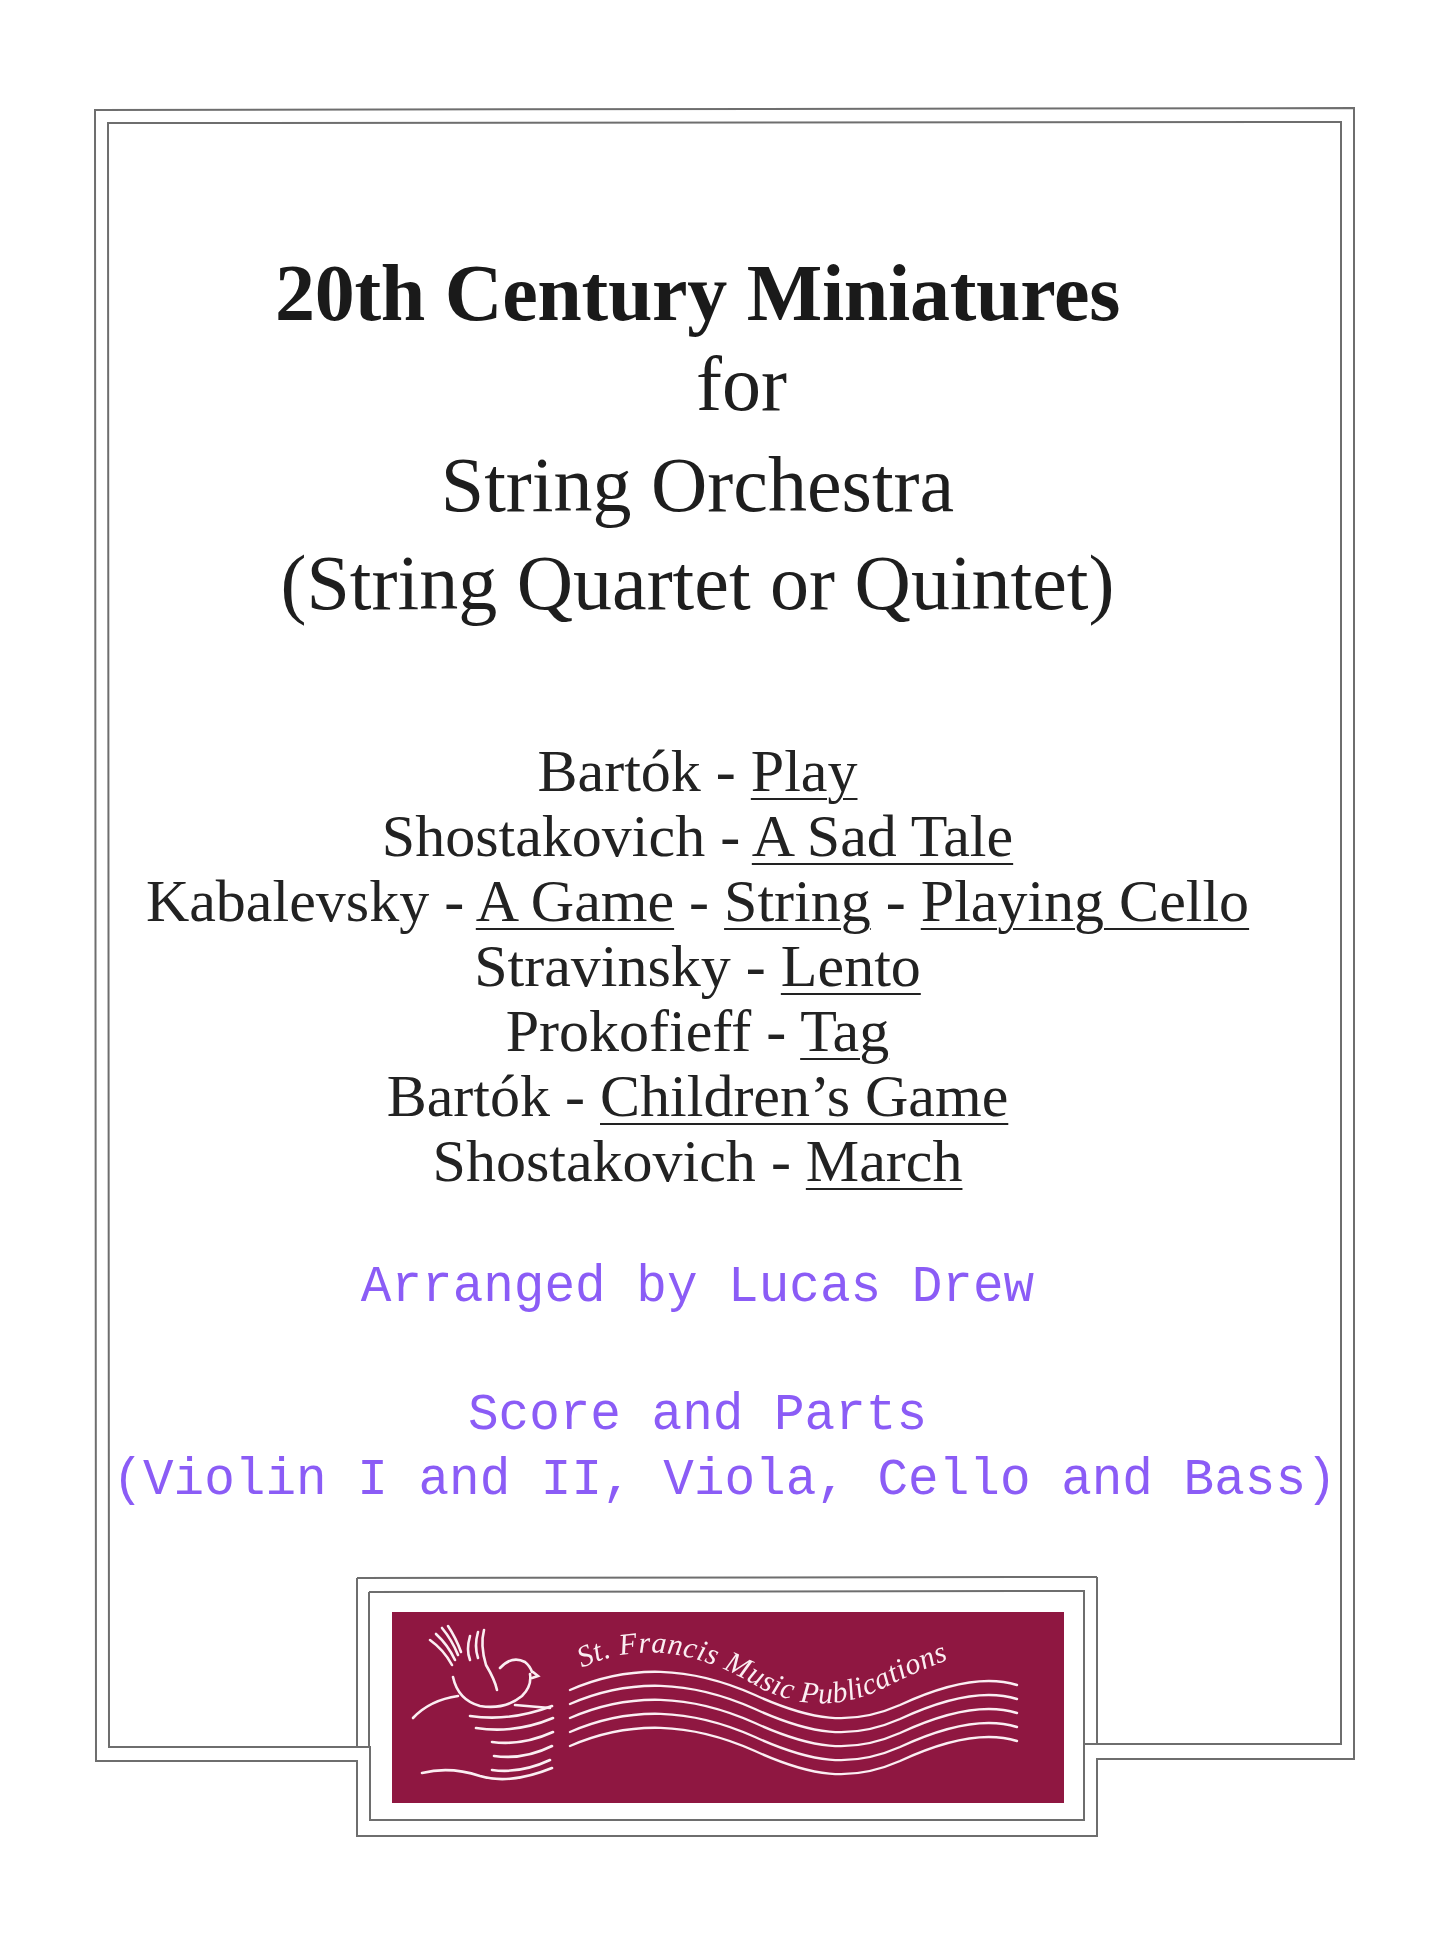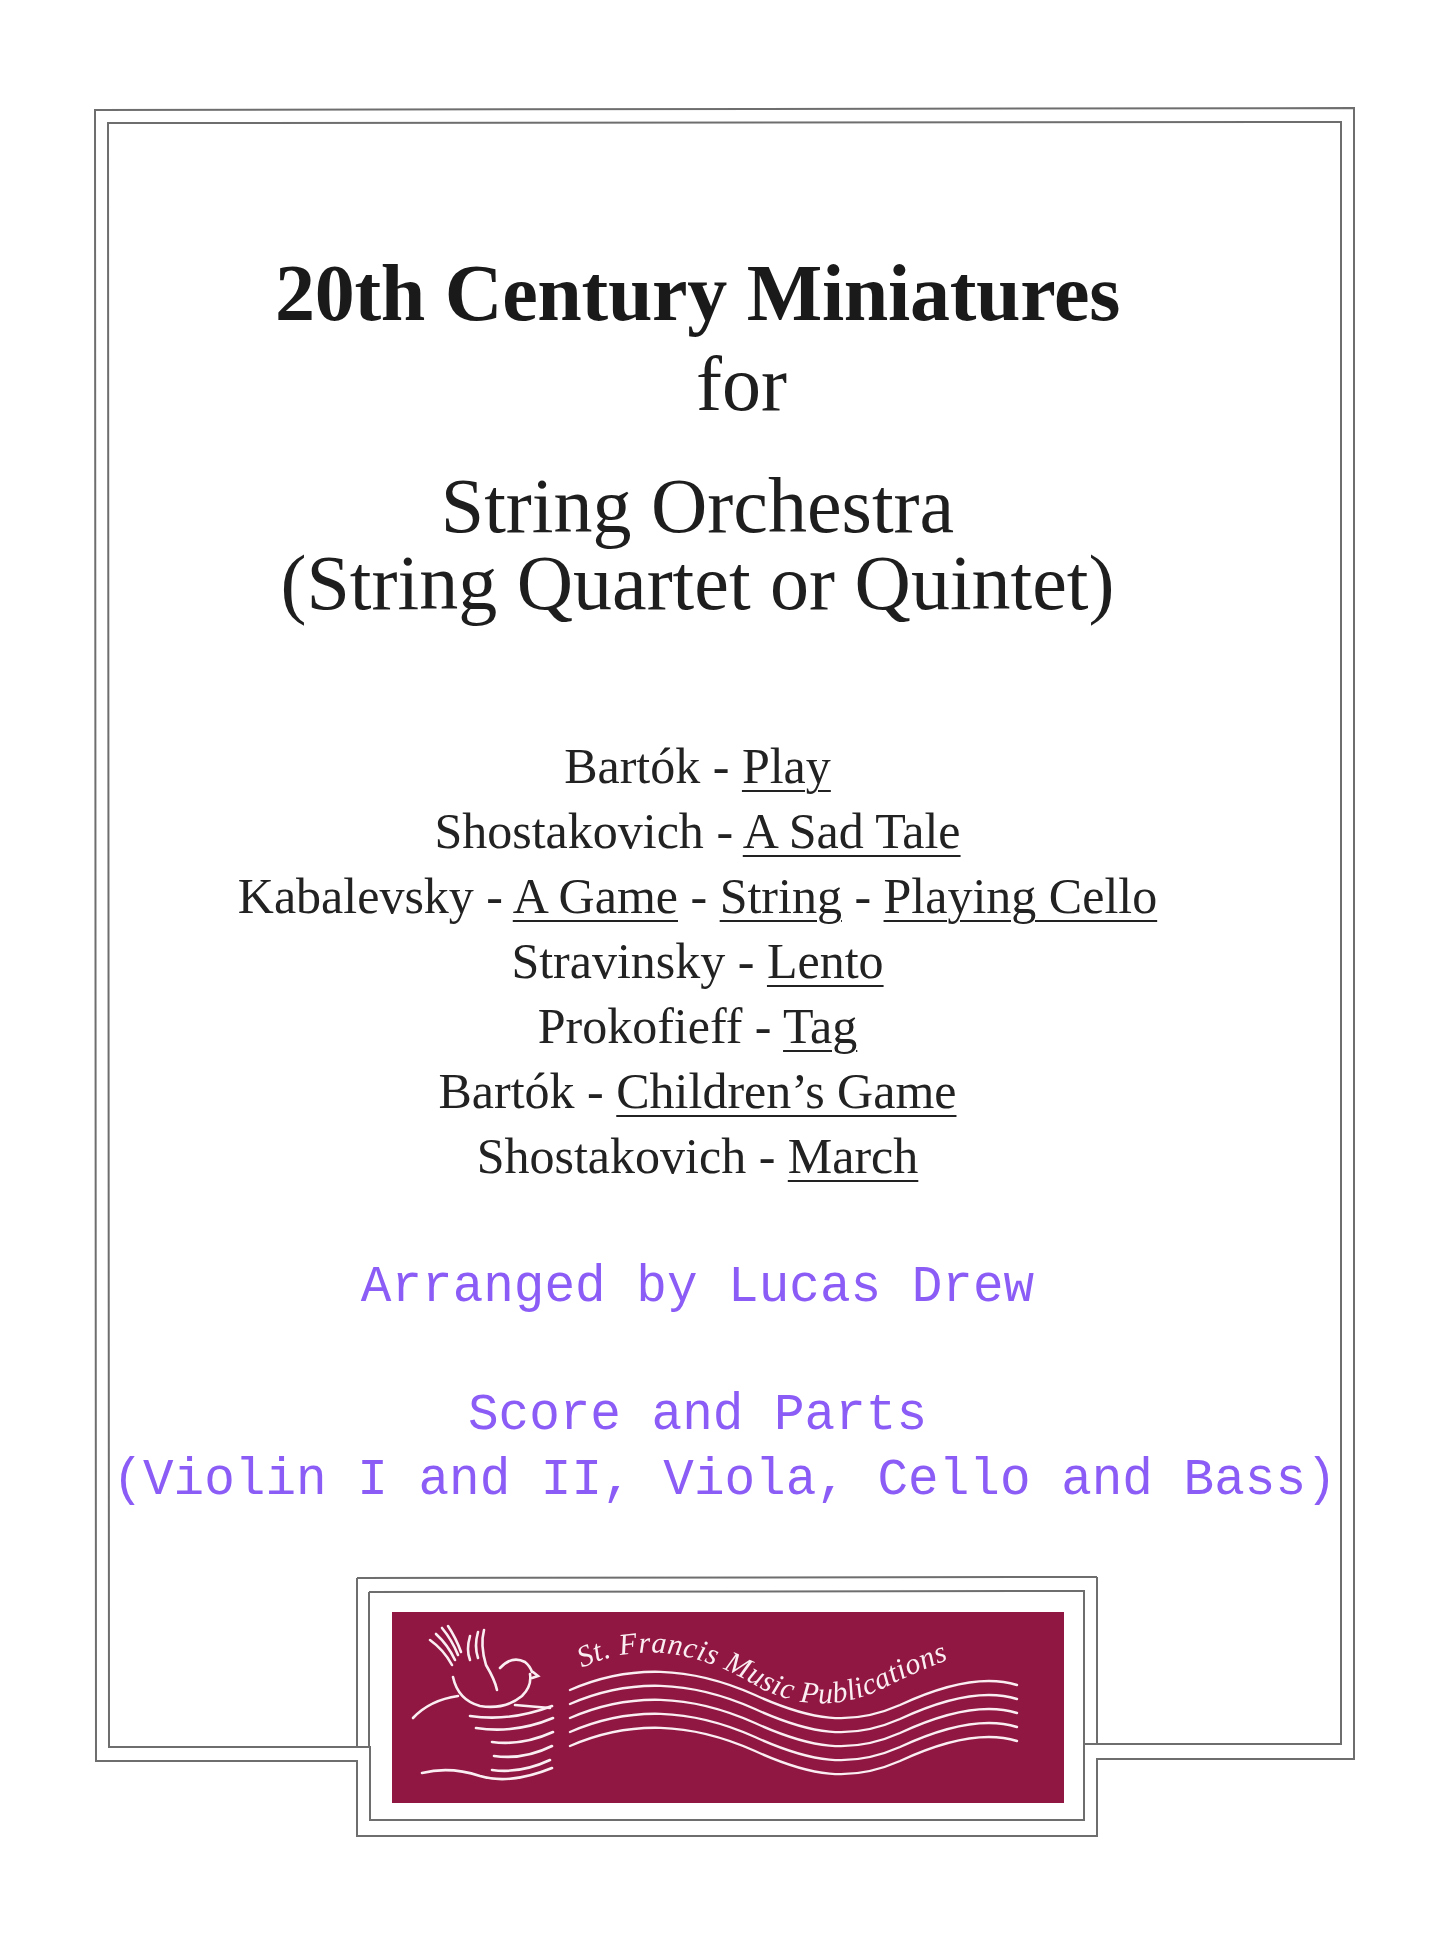--- a/index.html
+++ b/index.html
@@ -34,21 +34,21 @@
     font-weight: bold;
     font-size: 80px;
     color: #1a1a1a;
     letter-spacing: -0.3px;
   }
   .subtitle {
     font-size: 78px;
     color: #1e1e1e;
   }
   .piece-line {
-    font-size: 50px;
+    font-size: 60px;
     color: #222222;
   }
   .u {
     text-decoration: underline;
     text-decoration-thickness: 2px;
     text-underline-offset: 7px;
   }
   .info {
     font-size: 51px;
     color: #8b5cf6;
@@ -74,21 +74,21 @@
 
     <path d="M357,1578 L1097,1577"></path>
     <path d="M357,1578 L357,1747 M1097,1577 L1097,1744"></path>
 
     <path d="M369,1592 L1084,1591 L1084,1744 M369,1592 L369,1747"></path>
   </g>
 </svg>
 
 <div class="line title" style="top:253px;">20th Century Miniatures</div>
 <div class="line subtitle" style="top:345px;margin-left:44px;">for</div>
-<div class="line subtitle" style="top:467px;">String Orchestra</div>
+<div class="line subtitle" style="top:446px;">String Orchestra</div>
 <div class="line subtitle" style="top:544px;">(String Quartet or Quintet)</div>
 
 <div class="line piece-line" style="top:741px;">
   <span>Bartók</span><span> - </span><span class="u">Play</span>
 </div>
 <div class="line piece-line" style="top:806px;">
   <span>Shostakovich</span><span> - </span><span class="u">A Sad Tale</span>
 </div>
 <div class="line piece-line" style="top:871px;">
   <span>Kabalevsky</span><span> - </span><span class="u">A Game</span><span> - </span><span class="u">String</span><span> - </span><span class="u">Playing Cello</span>

